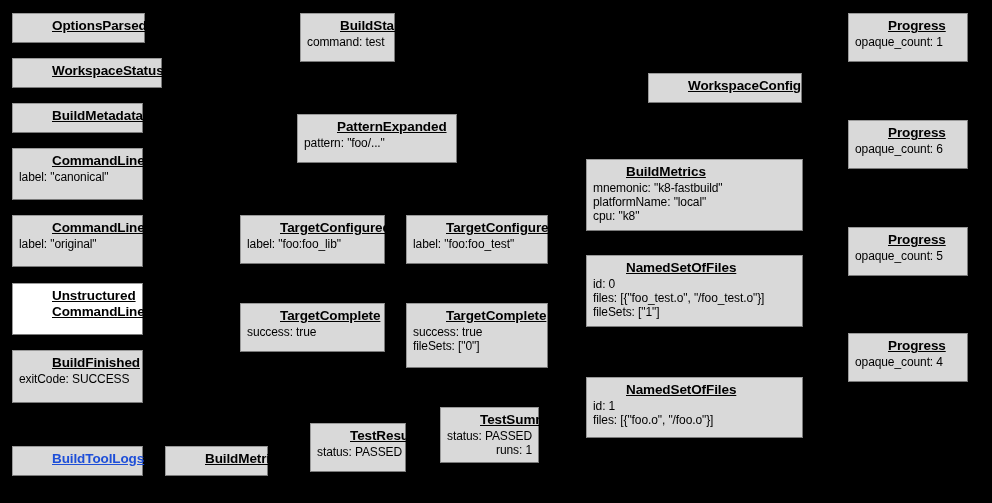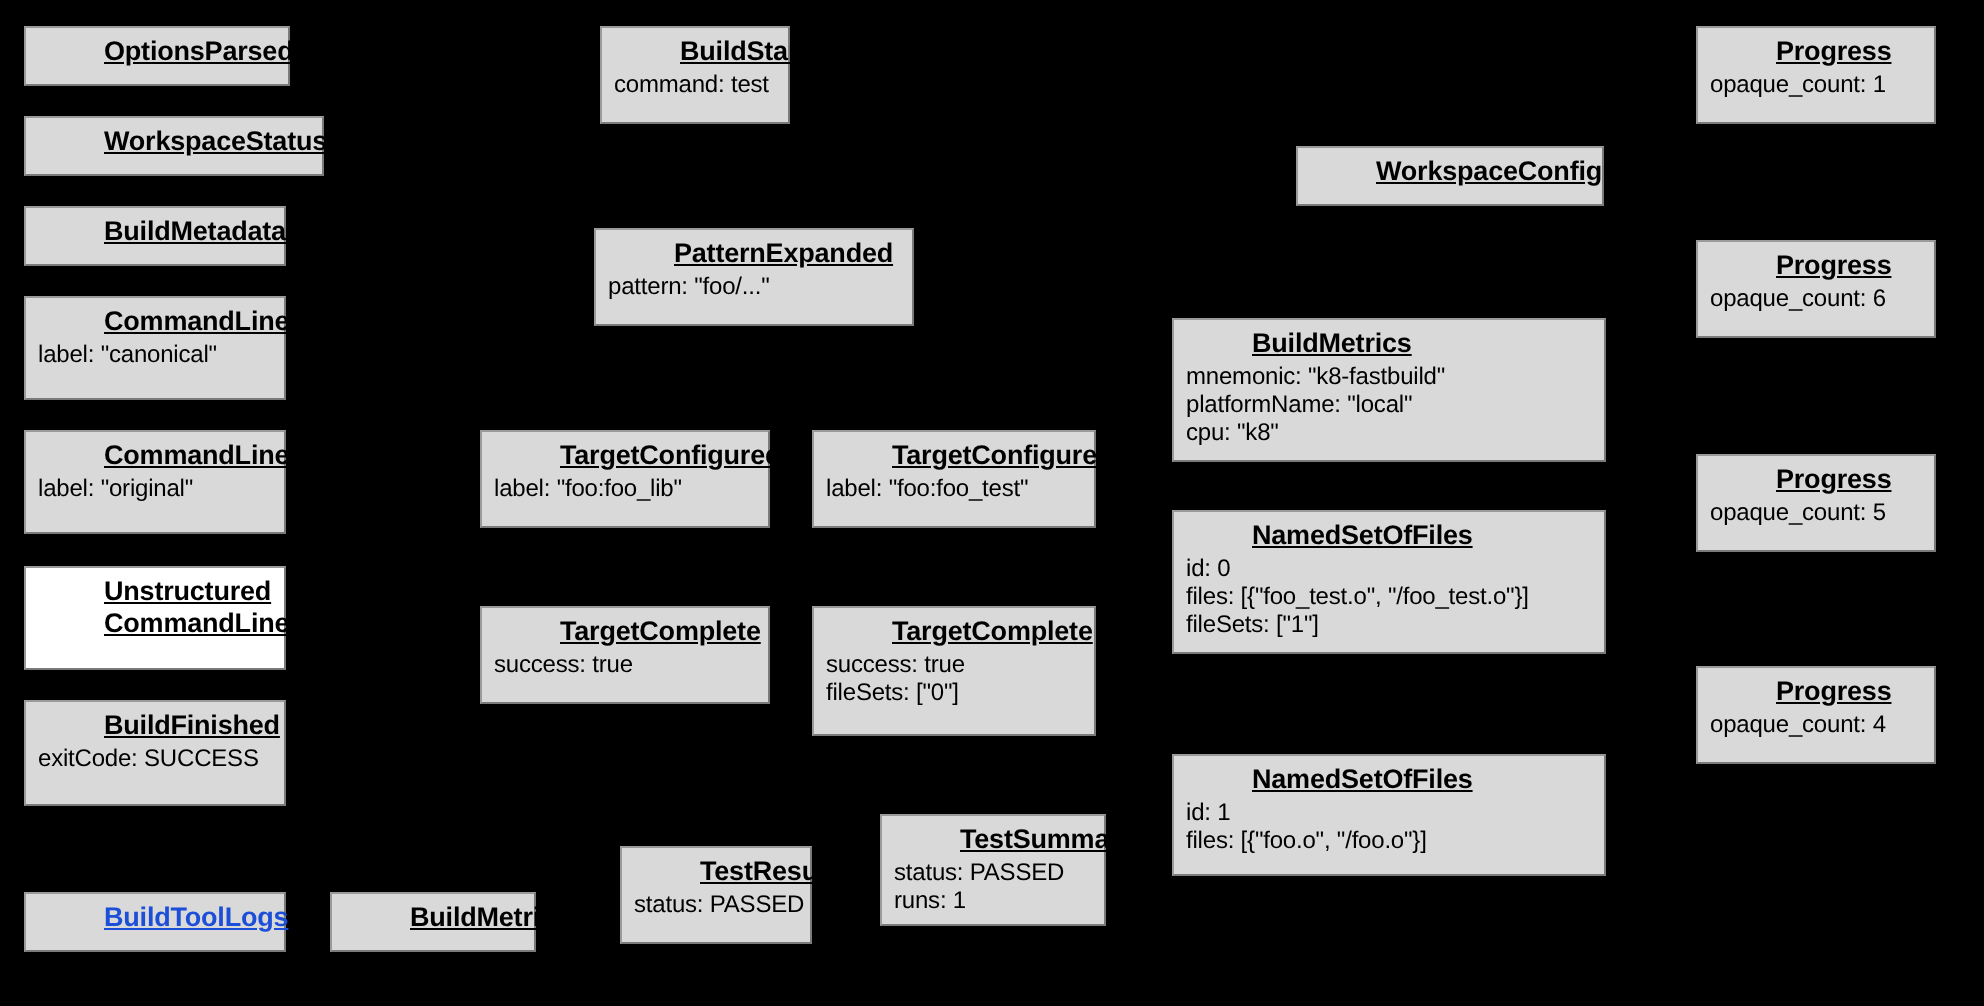--- a/index.html
+++ b/index.html
@@ -130,21 +130,21 @@
         <span class="node-field">success: true</span>
         <span class="node-field">fileSets: ["0"]</span>
       </span>
     </div>
     <div class="node" style="left: 310px; top: 423px; width: 96px; min-height: 49px; background: rgb(217, 217, 217); color: rgb(0, 0, 0);">
       <span class="node-title">TestResult</span>
       <span class="node-fields">
         <span class="node-field">status: PASSED</span>
       </span>
     </div>
-    <div class="node" style="left: 440px; top: 407px; width: 113px; min-height: 56px; background: rgb(217, 217, 217); color: rgb(0, 0, 0);">
+    <div class="node" style="left: 440px; top: 407px; width: 99px; min-height: 56px; background: rgb(217, 217, 217); color: rgb(0, 0, 0); text-align: right;">
       <span class="node-title">TestSummary</span>
       <span class="node-fields">
         <span class="node-field">status: PASSED</span>
         <span class="node-field">runs: 1</span>
       </span>
     </div>
     <div class="node" style="left: 648px; top: 73px; width: 154px; min-height: 30px; background: rgb(217, 217, 217); color: rgb(0, 0, 0);">
       <span class="node-title">WorkspaceConfig</span>
       <span class="node-fields"></span>
     </div>

